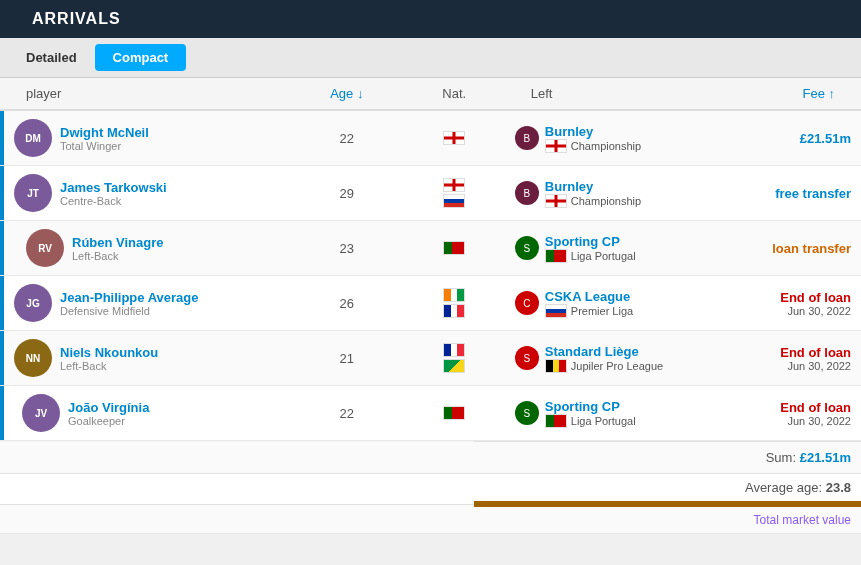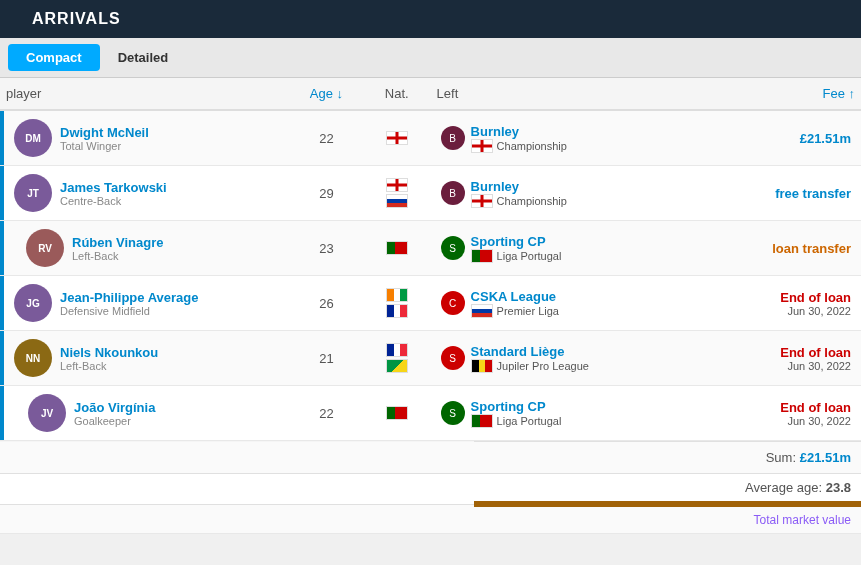--- a/index.html
+++ b/index.html
@@ -44,21 +44,21 @@
       width: 100%;
       border-collapse: collapse;
     }
 
     thead tr {
       background: #f5f5f5;
       border-bottom: 2px solid #ddd;
     }
 
     thead th {
-      padding: 8px 6px;
+      padding: 8px 26px;
       text-align: left;
       font-weight: normal;
       color: #555;
       font-size: 13px;
     }
 
     thead th.sortable {
       color: #0088cc;
       cursor: pointer;
     }
@@ -279,22 +279,22 @@
       gap: 4px;
     }
   </style>
 </head>
 <body>
 
 <div>
   <div class="arrivals-header">ARRIVALS</div>
 
   <div class="tabs">
+    <div class="tab">Detailed</div>
     <div class="tab active">Compact</div>
-    <div class="tab">Detailed</div>
   </div>
 
   <div class="table-wrap">
     <table>
       <thead>
         <tr>
           <th style="width:290px">player</th>
           <th class="sortable" style="text-align:center">Age ↓</th>
           <th style="text-align:center">Nat.</th>
           <th>Left</th>
@@ -466,21 +466,21 @@
                   </div>
                 </div>
               </div>
             </td>
             <td class="fee-cell eol">
               <div>End of loan</div>
               <div class="fee-sub">Jun 30, 2022</div>
             </td>
           </tr>
           <tr>
-            <td style="position: relative; padding-left: 28px;">
+            <td style="position: relative; padding-left: 22px;">
               <div style="position: absolute; left: 0px; top: 0px; bottom: 0px; width: 4px; background: rgb(0, 136, 204);"></div>
               <div class="player-cell">
                 <div class="player-avatar" style="background: rgb(122, 90, 154); color: white; font-size: 10px; font-weight: bold;">JV</div>
                 <div class="player-info">
                   <div class="name">João Virgínia</div>
                   <div class="position">Goalkeeper</div>
                 </div>
               </div>
             </td>
             <td class="age-cell">22</td>

